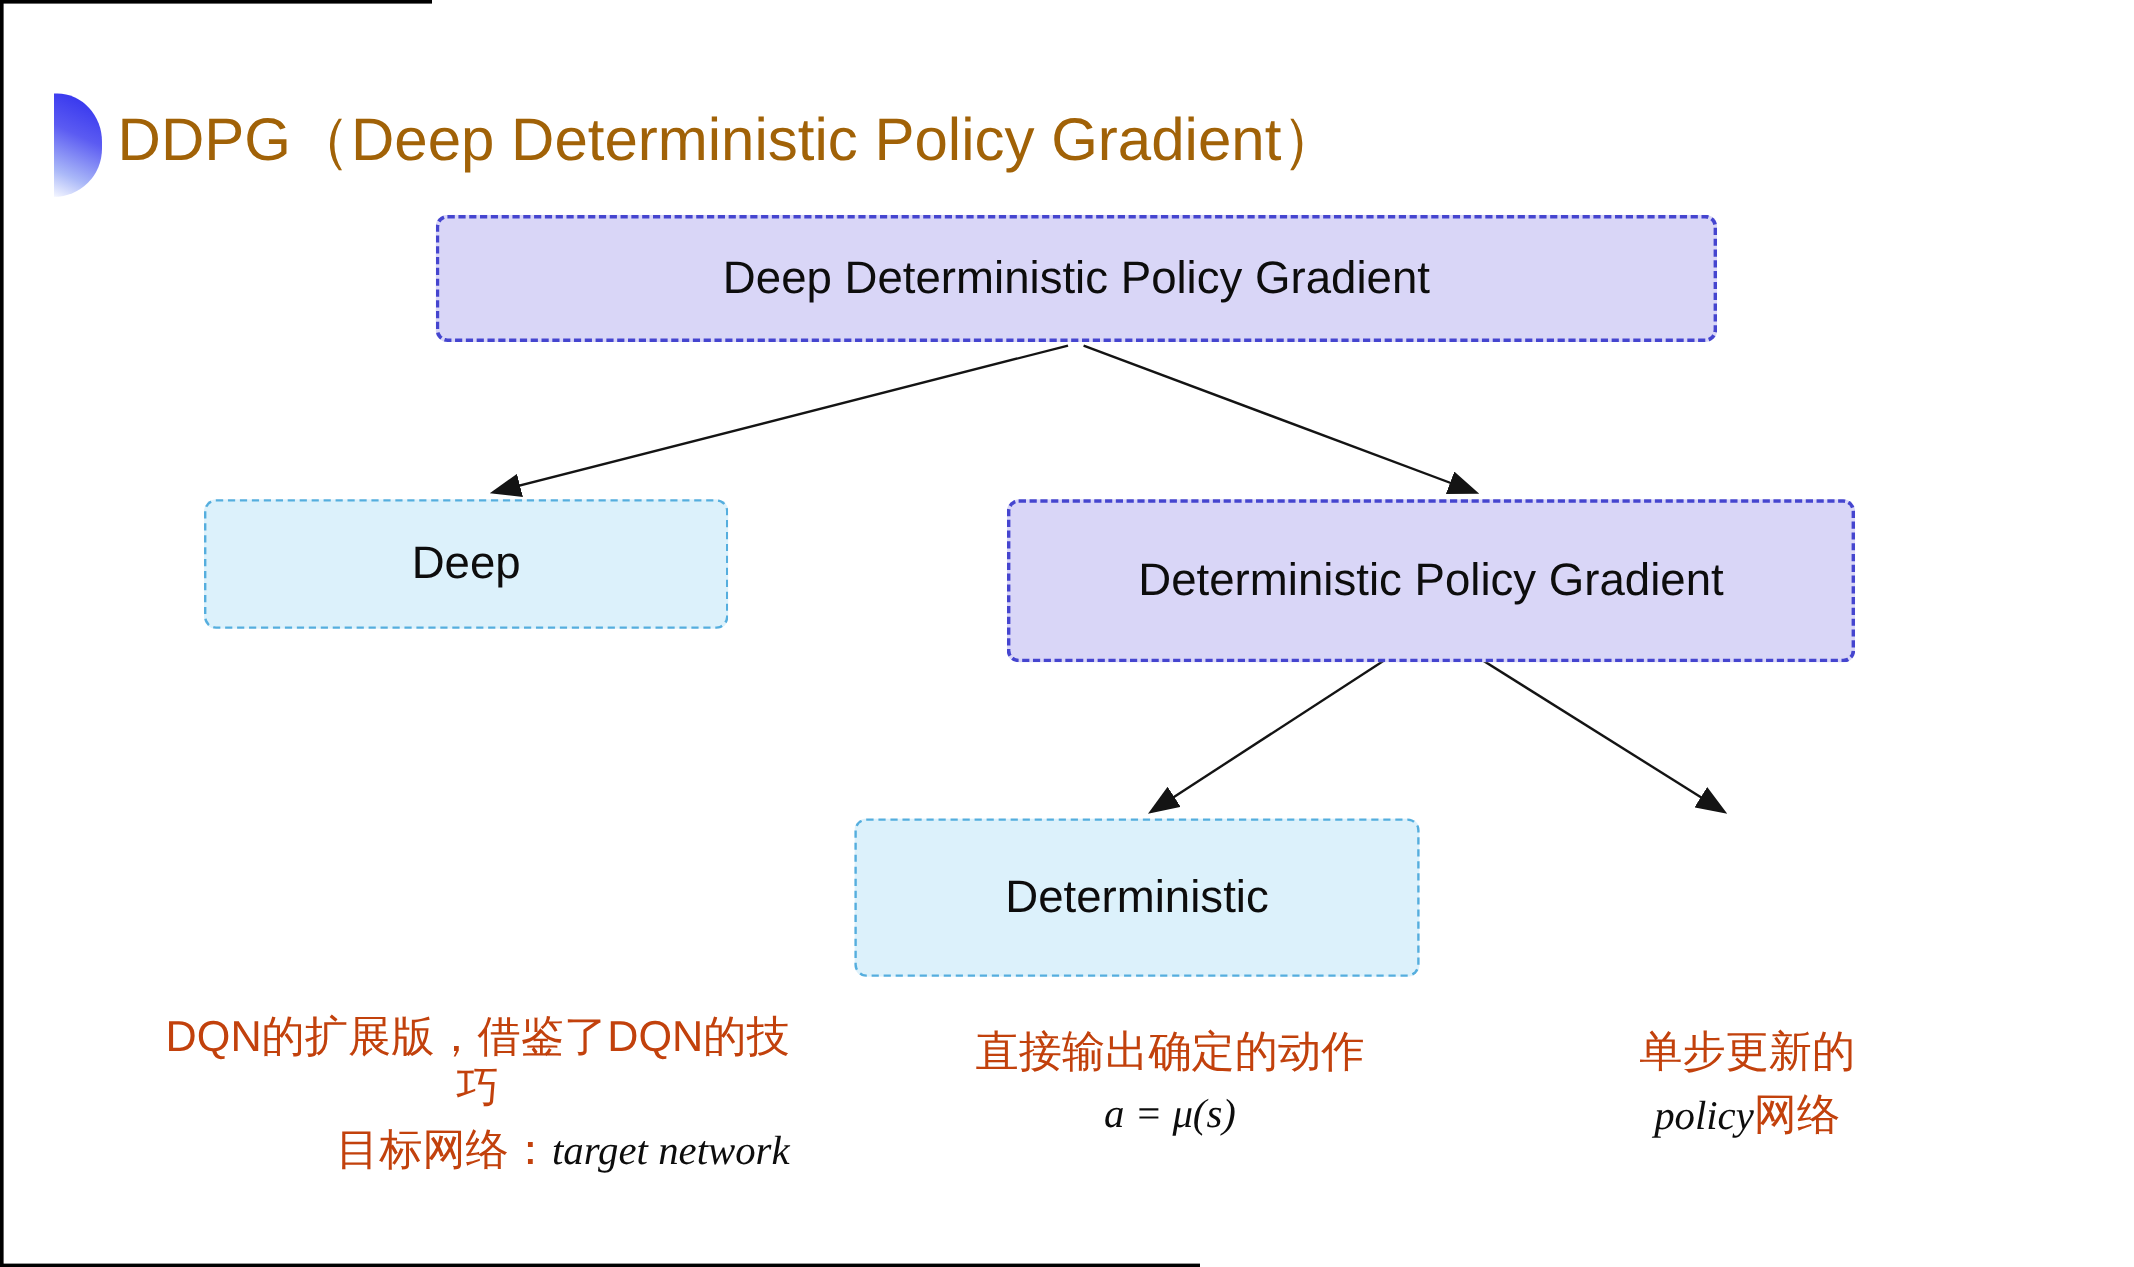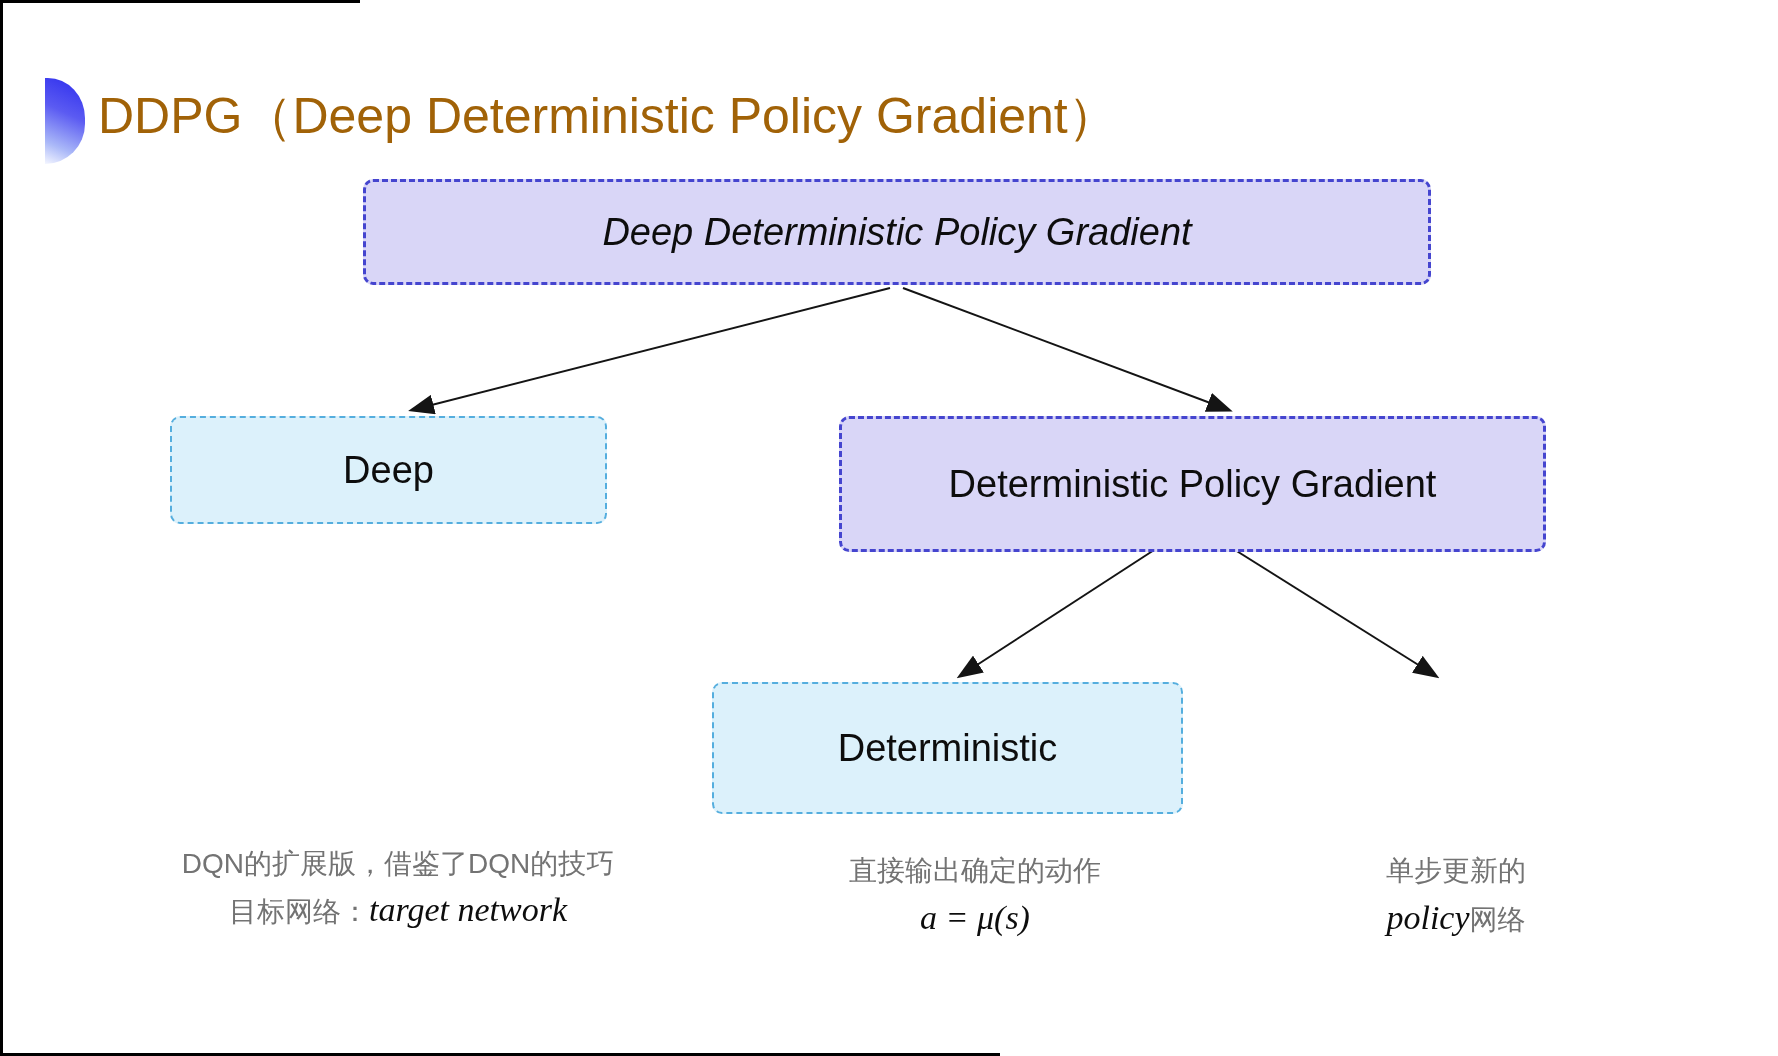--- a/index.html
+++ b/index.html
@@ -30,35 +30,35 @@
   }
 
   
   .node{
     position:absolute;display:flex;align-items:center;justify-content:center;
     border-radius:10px;font-size:38px;color:#0d0d0d;white-space:nowrap;
     box-sizing:border-box;
   }
   .node.purple{background:#d9d6f7;border:3px dashed #4545cf;}
   .node.cyan{background:#dcf1fb;border:2px dashed #55aede;}
-  #node-root{left:363px;top:179px;width:1068px;height:106px;font-style:italic;}
+  #node-root{left:363px;top:179px;width:1068px;height:106px;}
   #node-deep{left:170px;top:416px;width:437px;height:108px;}
   #node-dpg{left:839px;top:416px;width:707px;height:136px;}
   #node-deterministic{left:712px;top:682px;width:471px;height:132px;}
   #node-policy-gradient{left:1249px;top:682px;width:414px;height:110px;}
 
   #connectors{position:absolute;left:0;top:0;width:1778px;height:1056px;pointer-events:none;}
   #connectors line{stroke:#141414;stroke-width:2;}
 
   
   .notes{position:absolute;text-align:center;}
-  .notes .zh{font-size:28px;color:#737373;}
+  .notes .zh{font-size:36px;color:#c2410c;}
   .notes .en{font-family:"Liberation Serif","DejaVu Serif",serif;font-style:italic;font-size:34px;color:#0d0d0d;}
   #notes-deep{left:138px;top:843px;width:520px;}
-  #notes-deep .row{margin-top:12px;line-height:25px;}
+  #notes-deep .row{margin-top:12px;line-height:38px;text-align:right;}
   #notes-deep .row.last{margin-top:24px;}
   #notes-deep .line1{line-height:42px;}
   #notes-deterministic{left:755px;top:852px;width:440px;}
   #notes-policy-gradient{left:1246px;top:852px;width:420px;}
   .notes .line2{margin-top:7px;line-height:42px;}
   #notes-policy-gradient .zh.after-en{margin-left:0;}
 </style>
 </head>
 <body>
 

